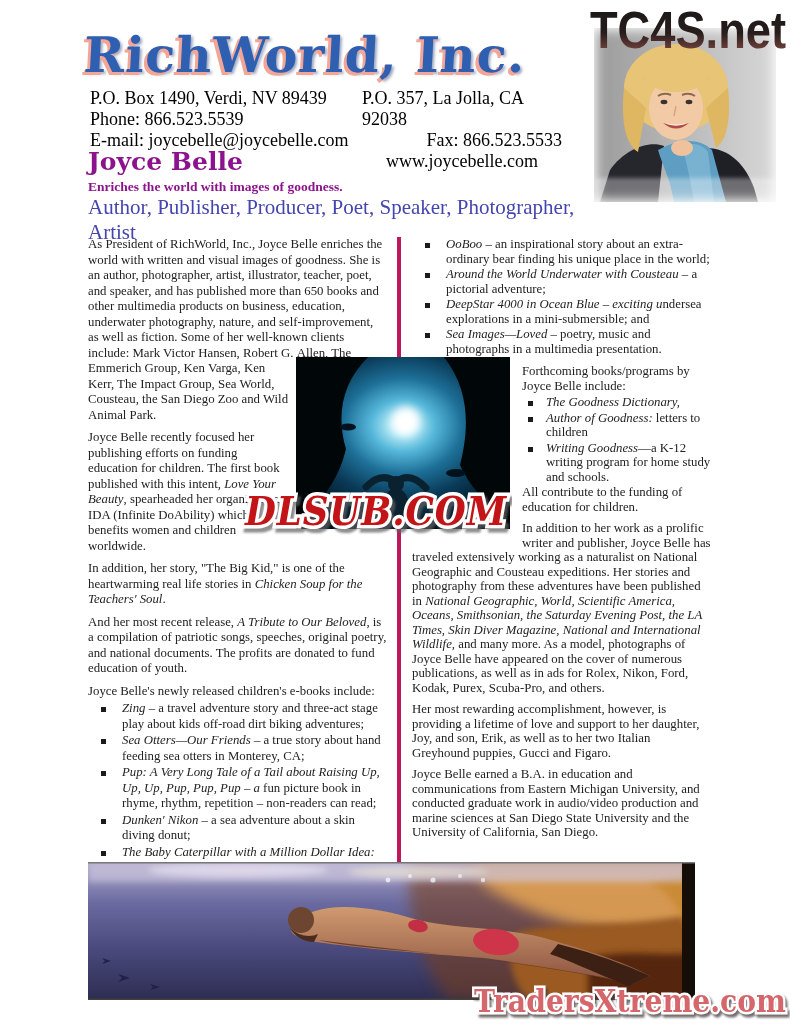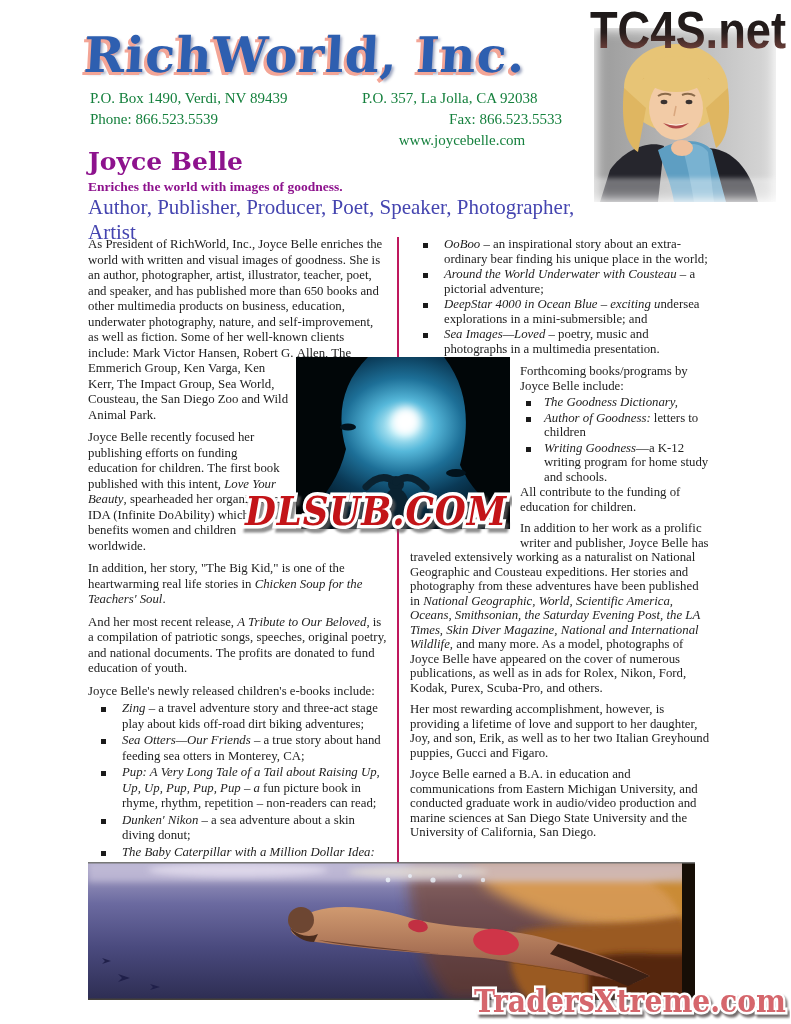--- a/index.html
+++ b/index.html
@@ -7,37 +7,37 @@
         font-family:"Liberation Serif",serif;color:#222222;}
 
   
   .logo{position:absolute;left:84px;top:26px;width:500px;
         font-family:"DejaVu Serif",serif;font-weight:bold;font-size:49px;letter-spacing:1px;
         color:#2e5fb0;transform:skewX(-3deg);
         text-shadow:-3px 3px 0 #f3a596,-1px 1px 0 #f3a596,2px 2px 3px rgba(30,50,110,.45);}
   .wm-tc4s{position:absolute;left:588px;top:0px;z-index:6;}
   .headshot{position:absolute;left:594px;top:28px;width:182px;height:174px;z-index:1;}
   .contact{position:absolute;left:90px;top:88px;width:472px;display:flex;justify-content:space-between;
-           font-size:15px;line-height:21px;color:#15803d;}
+           font-size:18px;line-height:21px;color:#000000;}
   .contact .c-right{width:200px;}
   .c-right .r1{text-align:left;}
   .c-right .r2{text-align:right;}
   .c-right .r3{text-align:center;}
 
   
   .profile{position:absolute;left:88px;top:148px;width:520px;}
   .p-name{font-family:"DejaVu Serif",serif;font-weight:bold;font-size:25px;color:#8d128d;line-height:28px;}
   .p-tagline{font-weight:bold;font-size:13.5px;color:#8d128d;margin-top:3px;}
   .p-roles{font-size:21px;color:#4545b0;margin-top:0;}
 
   
   .columns{position:absolute;left:88px;top:221px;width:623px;height:637px;display:flex;
            font-size:12.8px;line-height:14.5px;overflow:hidden;z-index:1;margin-top:16px;}
   .col-left{width:299px;padding-right:10px;line-height:15.5px;}
-  .col-right{flex:1;border-left:2px solid #be185d;padding-left:11px;}
+  .col-right{flex:1;border-left:4px solid #be185d;padding-left:11px;}
   .body-p{margin:0 0 7px 0;}
   .intro-line{margin:0 0 2px 0;}
   .bullet{position:relative;padding-left:34px;margin:0 0 1px 0;}
   .bullet::before{content:'';position:absolute;left:13px;top:6px;width:5px;height:5px;background:#1b1b1b;}
   .wrap-spacer-left{float:right;width:92px;height:188px;margin-left:6px;}
   .wrap-spacer-right{float:left;width:104px;height:186px;margin-right:6px;}
   .sub-bullet{position:relative;display:flow-root;padding-left:24px;margin:0 0 1px 0;}
   .sub-bullet::before{content:'';position:absolute;left:6px;top:6px;width:5px;height:5px;background:#1b1b1b;}
 
   
@@ -109,20 +109,21 @@
 
       <rect x="-8" y="-8" width="198" height="190" fill="none" stroke="#ffffff" stroke-width="20" filter="url(#soft)"></rect>
       <rect x="0" y="150" width="182" height="30" fill="#ffffff" opacity="0.35" filter="url(#soft2)"></rect>
     </svg>
   </div>
 
   <div class="contact">
     <div class="c-left">
       <div>P.O. Box  1490,  Verdi,  NV  89439</div>
       <div>Phone: 866.523.5539</div>
+      <div>E-mail: joycebelle@joycebelle.com</div>
     </div>
     <div class="c-right">
       <div class="r1">P.O. 357,  La Jolla,  CA  92038</div>
       <div class="r2">Fax: 866.523.5533</div>
       <div class="r3">www.joycebelle.com</div>
     </div>
   </div>
 
   <div class="profile">
     <div class="p-name">Joyce Belle</div>

